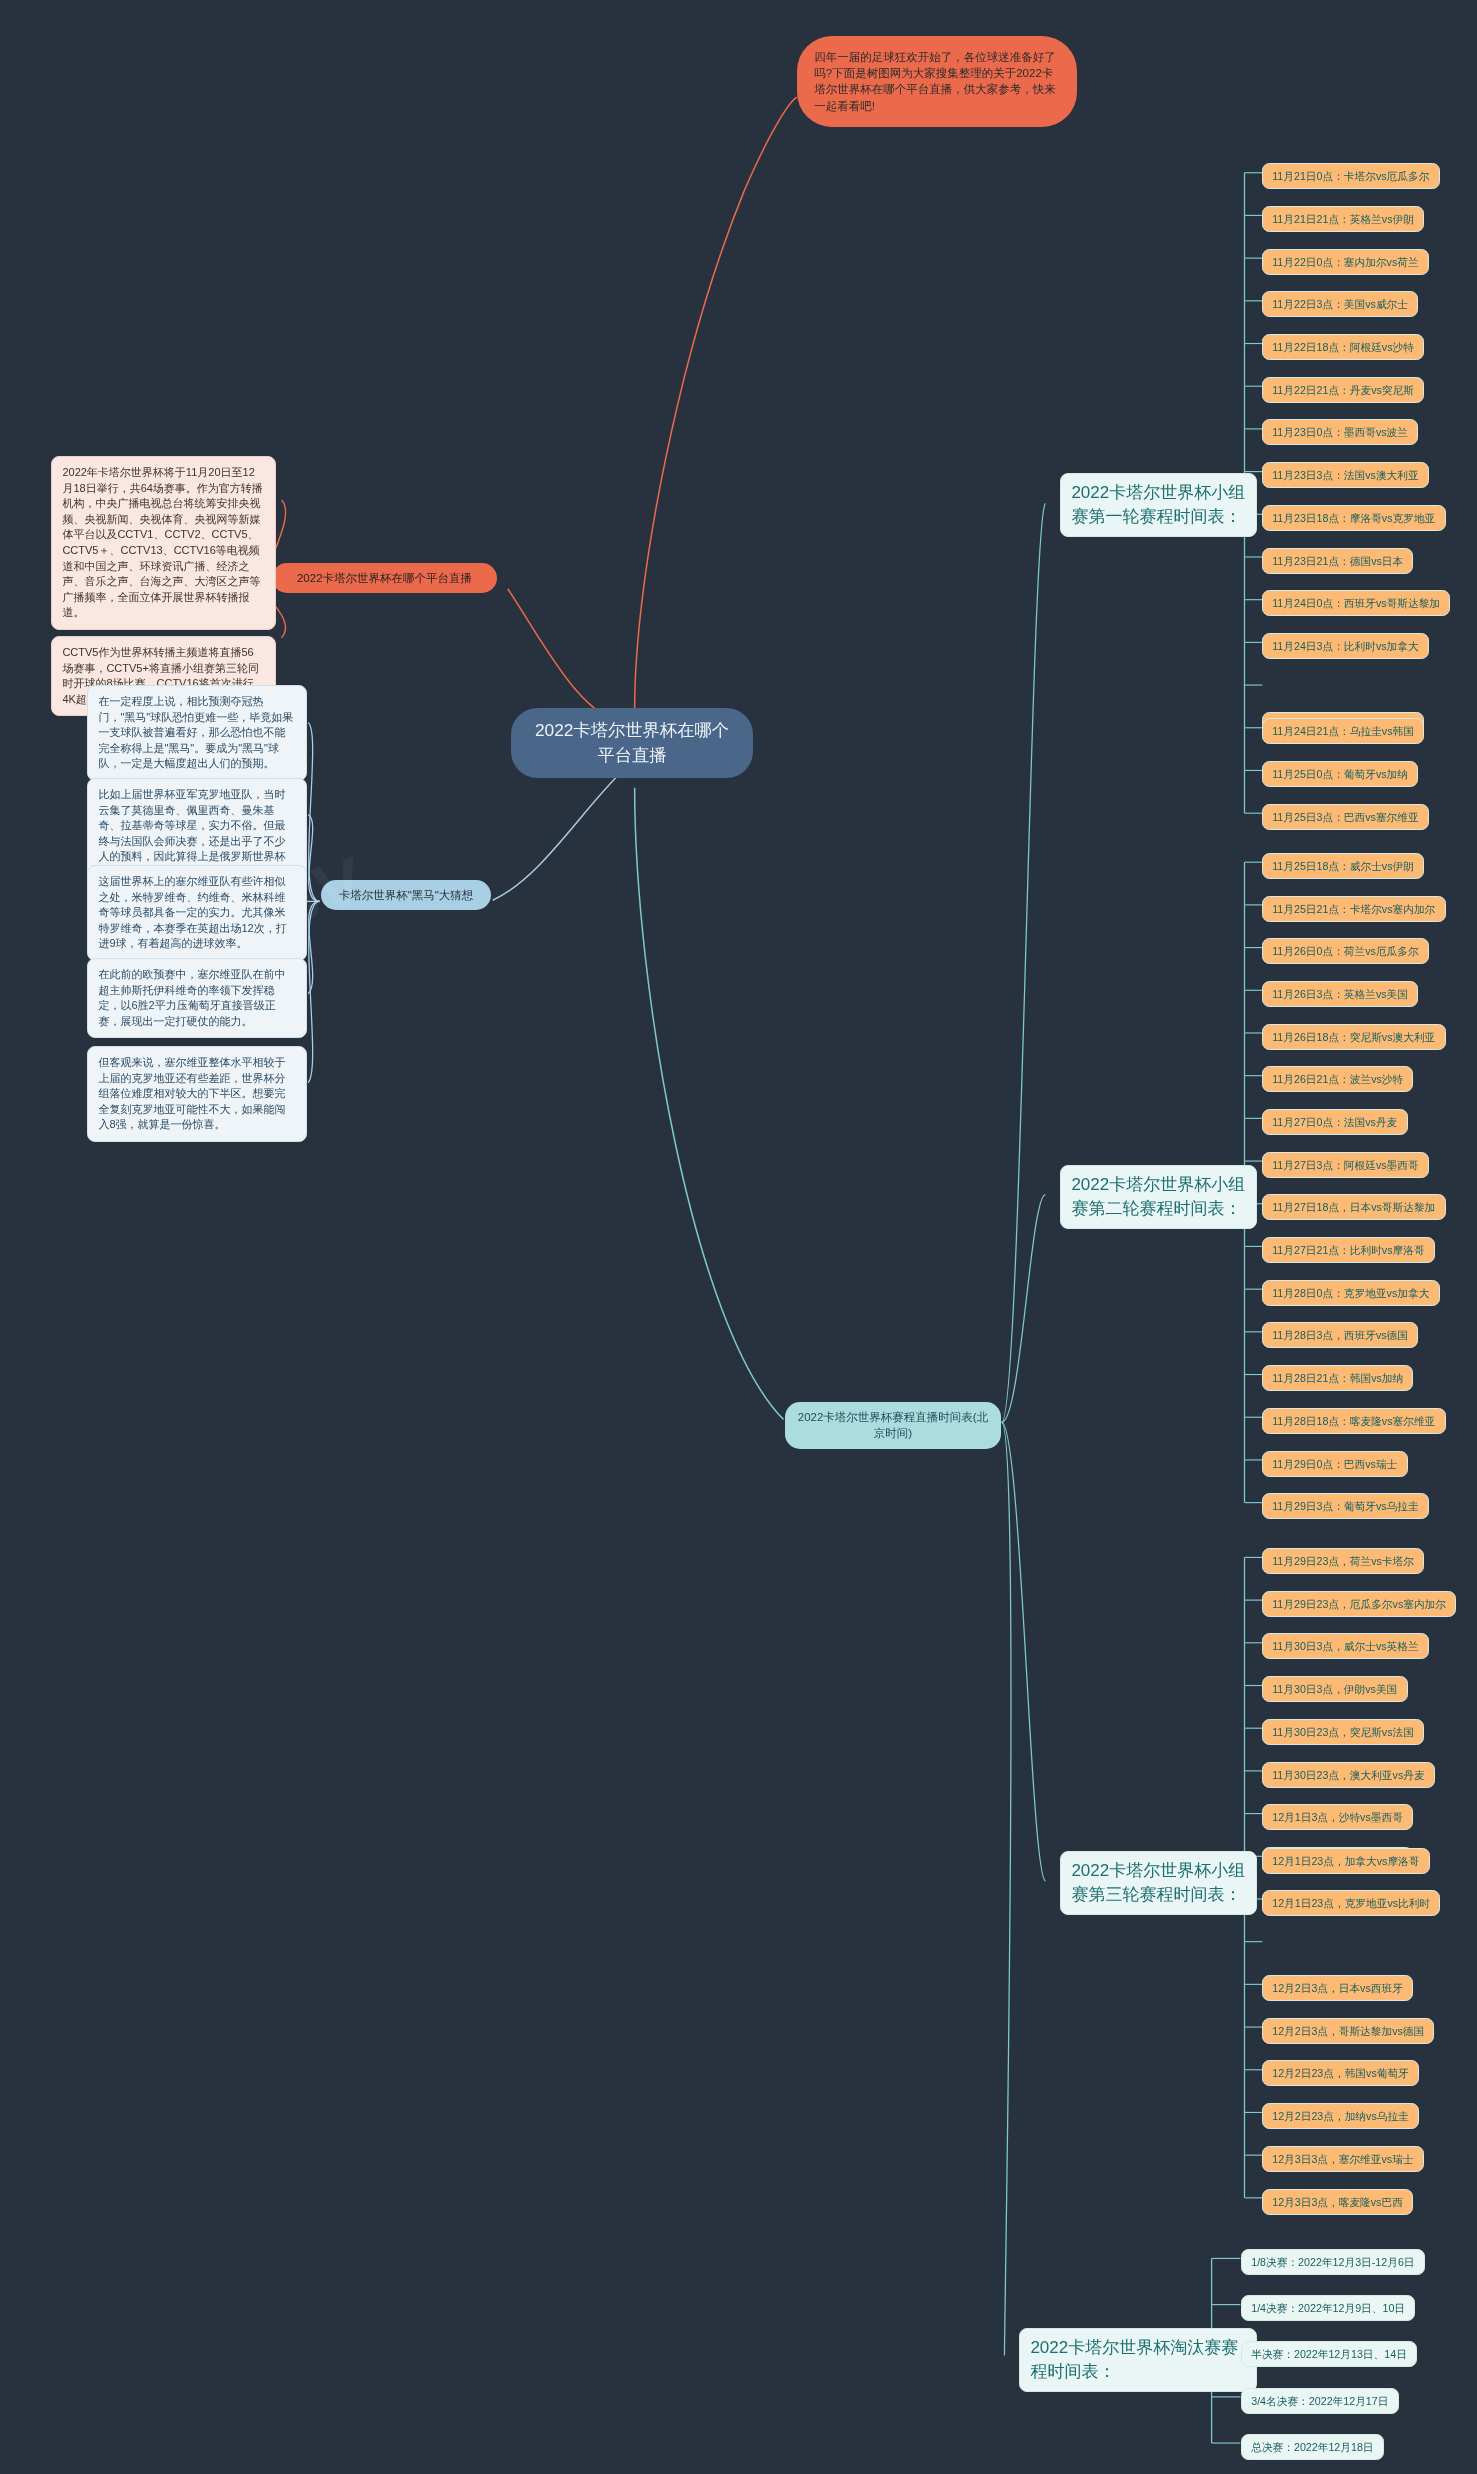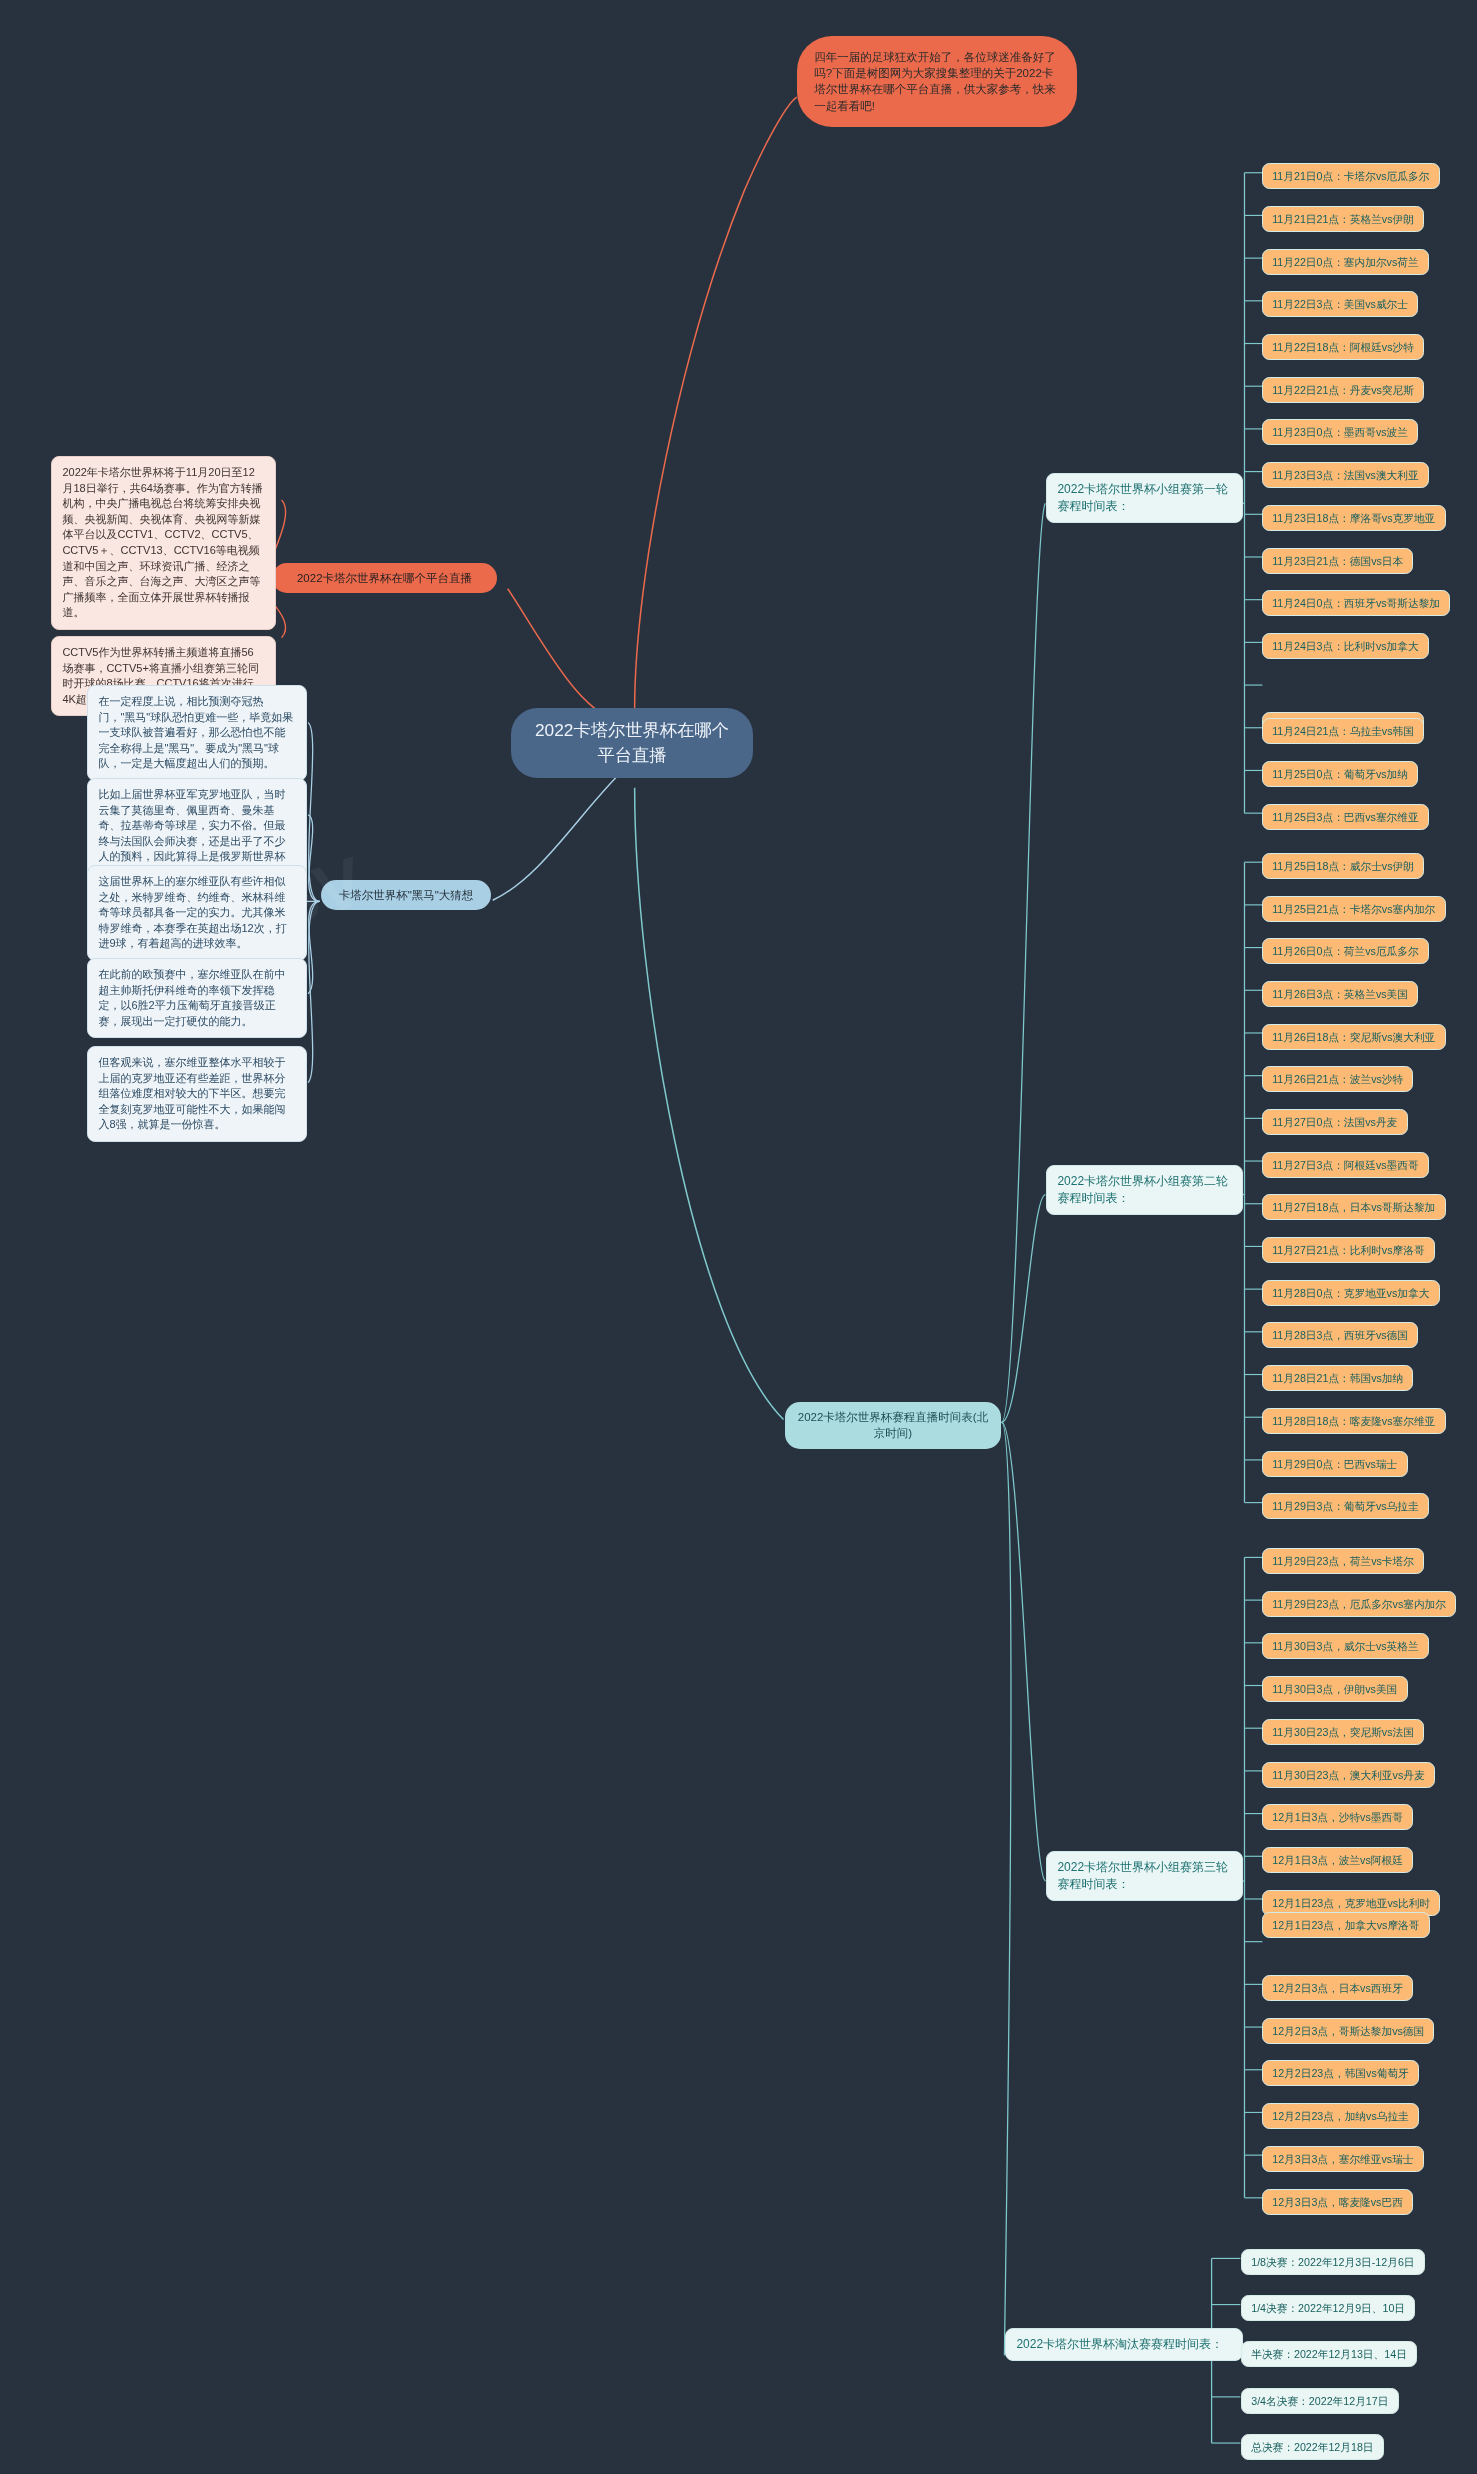--- a/index.html
+++ b/index.html
@@ -75,23 +75,24 @@
   .bl2 { top: 778px; }
   .bl3 { top: 865px; }
   .bl4 { top: 958px; }
   .bl5 { top: 1046px; }
 
   
   .teal-branch {
     background:#eaf6f6; color:#1d6f6f;
     border: 0.9px solid #cfe9e9;
     border-radius: 8px;
-    font-size: 12px;
+    font-size: 17px;
     padding: 7px 10.4px;
     width: 197px;
+    margin-left: 14px;
   }
   .teal-leaf {
     background:#fdba74; color:#175f5f;
     border: 0.7px solid #d5ebe6;
     border-radius: 7.5px;
     font-size: 10.7px;
     padding: 4.6px 9.2px;
     white-space: nowrap;
     left: 1262px;
   }
@@ -305,21 +306,21 @@
       <div class="node teal-leaf" style="top: 1493px;"><span>11月29日3点：葡萄牙vs乌拉圭</span></div>
       <div class="node teal-leaf" style="top: 1548px;"><span>11月29日23点，荷兰vs卡塔尔</span></div>
       <div class="node teal-leaf" style="top: 1591px;"><span>11月29日23点，厄瓜多尔vs塞内加尔</span></div>
       <div class="node teal-leaf" style="top: 1633px;"><span>11月30日3点，威尔士vs英格兰</span></div>
       <div class="node teal-leaf" style="top: 1676px;"><span>11月30日3点，伊朗vs美国</span></div>
       <div class="node teal-leaf" style="top: 1719px;"><span>11月30日23点，突尼斯vs法国</span></div>
       <div class="node teal-leaf" style="top: 1762px;"><span>11月30日23点，澳大利亚vs丹麦</span></div>
       <div class="node teal-leaf" style="top: 1804px;"><span>12月1日3点，沙特vs墨西哥</span></div>
       <div class="node teal-leaf" style="top: 1847px; text-align: right;"><span>12月1日3点，波兰vs阿根廷</span></div>
       <div class="node teal-leaf" style="top: 1890px;"><span>12月1日23点，克罗地亚vs比利时</span></div>
-      <div class="node teal-leaf" style="top: 1912px; text-align: right;"><span>12月1日23点，加拿大vs摩洛哥</span></div>
+      <div class="node teal-leaf" style="top: 1848px; text-align: right;"><span>12月1日23点，加拿大vs摩洛哥</span></div>
       <div class="node teal-leaf" style="top: 1975px;"><span>12月2日3点，日本vs西班牙</span></div>
       <div class="node teal-leaf" style="top: 2018px;"><span>12月2日3点，哥斯达黎加vs德国</span></div>
       <div class="node teal-leaf" style="top: 2060px;"><span>12月2日23点，韩国vs葡萄牙</span></div>
       <div class="node teal-leaf" style="top: 2103px;"><span>12月2日23点，加纳vs乌拉圭</span></div>
       <div class="node teal-leaf" style="top: 2146px;"><span>12月3日3点，塞尔维亚vs瑞士</span></div>
       <div class="node teal-leaf" style="top: 2189px;"><span>12月3日3点，喀麦隆vs巴西</span></div>
       <div class="node teal-big" style="top: 2249px;"><span>1/8决赛：2022年12月3日-12月6日</span></div>
       <div class="node teal-big" style="top: 2295px;"><span>1/4决赛：2022年12月9日、10日</span></div>
       <div class="node teal-big" style="top: 2341px;"><span>半决赛：2022年12月13日、14日</span></div>
       <div class="node teal-big" style="top: 2388px;"><span>3/4名决赛：2022年12月17日</span></div>

